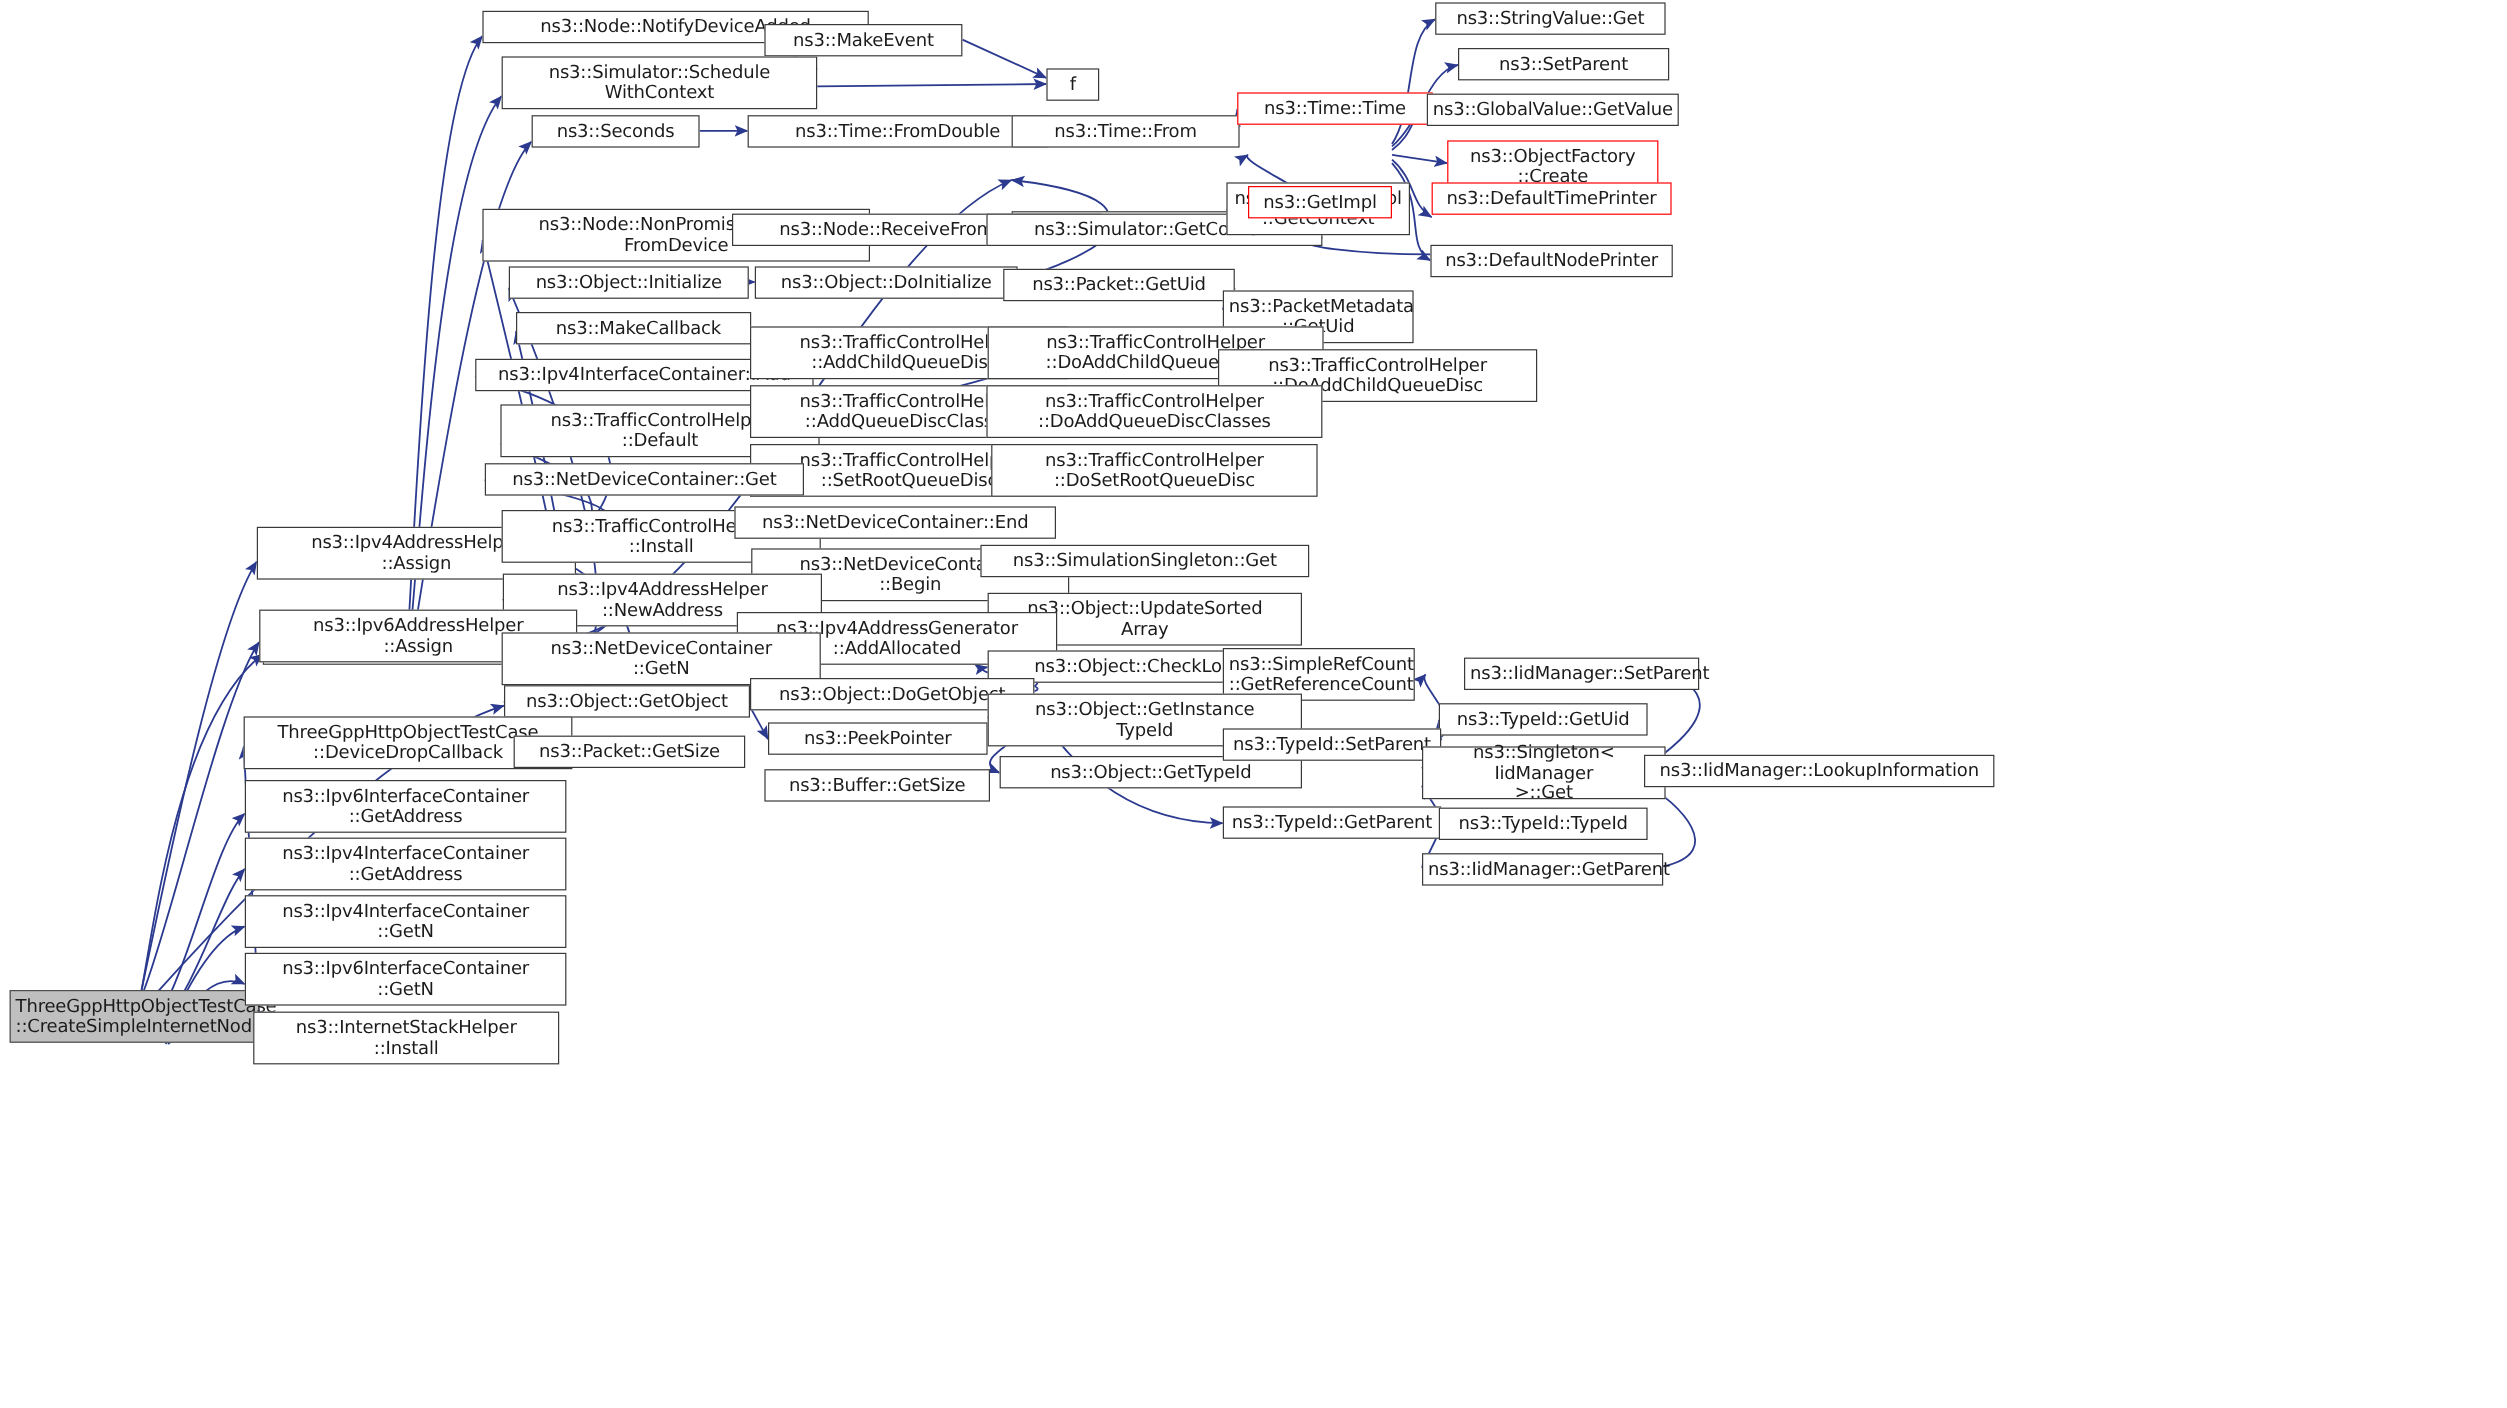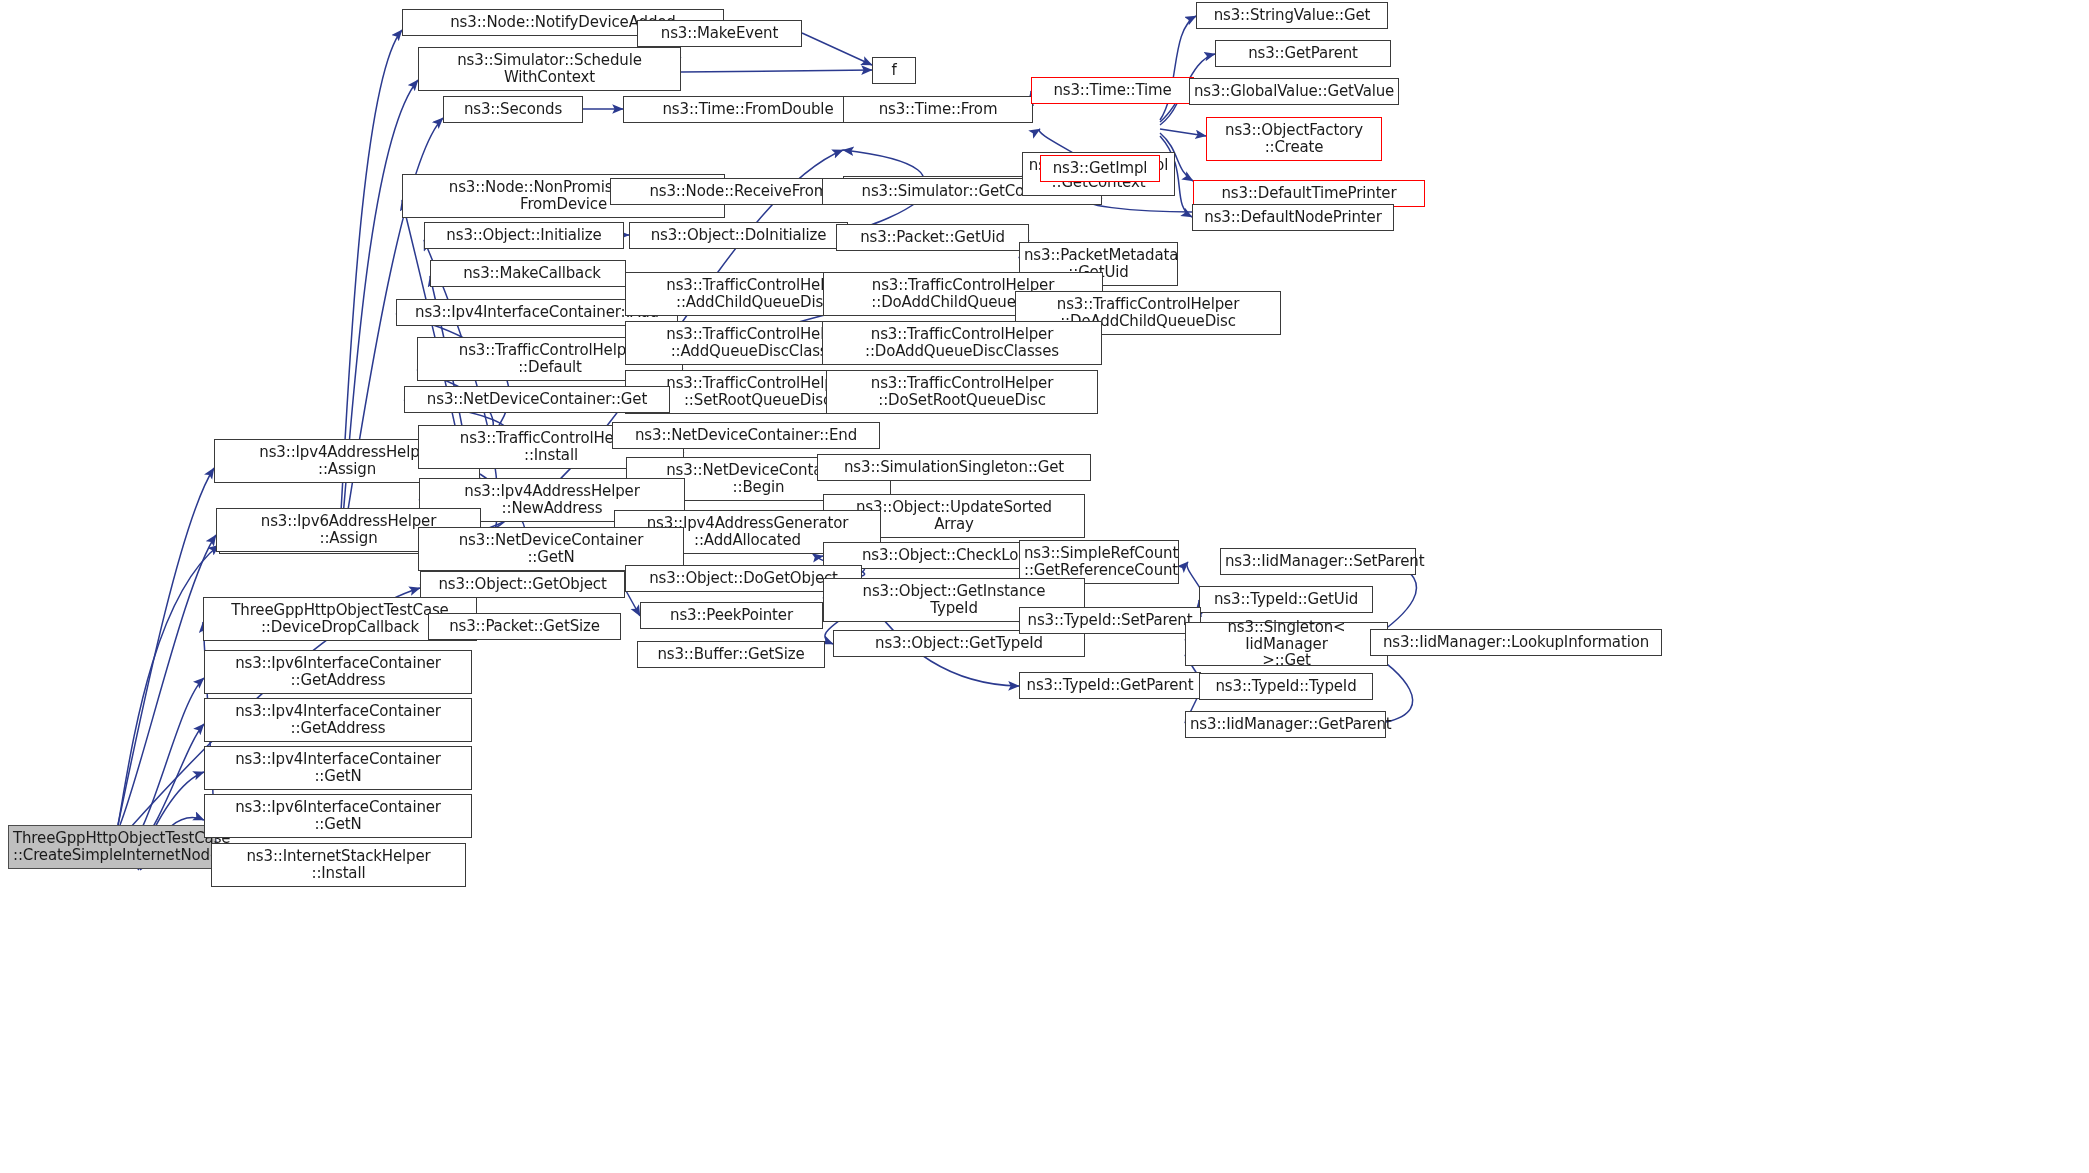--- a/index.html
+++ b/index.html
@@ -159,25 +159,25 @@
       <div class="node red" style="left: 1031px; top: 77px; width: 163px; height: 27px;"><span>ns3::Time::Time</span></div>
       <div class="node" style="left: 843px; top: 136px; width: 180px; height: 27px; margin-top: 40px;"><span>ns3::Node::GetId</span></div>
       <div class="node" style="left: 402px; top: 174px; width: 323px; height: 44px;"><span>ns3::Node::NonPromiscReceive
 FromDevice</span></div>
       <div class="node" style="left: 610px; top: 178px; width: 308px; height: 27px;"><span>ns3::Node::ReceiveFromDevice</span></div>
       <div class="node" style="left: 822px; top: 178px; width: 280px; height: 27px;"><span>ns3::Simulator::GetContext</span></div>
       <div class="node" style="left: 1022px; top: 152px; width: 153px; height: 44px;"><span>ns3::SimulatorImpl
 ::GetContext</span></div>
       <div class="node red" style="left: 1040px; top: 115px; width: 120px; height: 27px; margin-top: 40px;"><span>ns3::GetImpl</span></div>
       <div class="node" style="left: 1196px; top: 2px; width: 192px; height: 27px;"><span>ns3::StringValue::Get</span></div>
-      <div class="node" style="left: 1215px; top: 40px; width: 176px; height: 27px;"><span>ns3::GetParent</span></div>
+      <div class="node" style="left: 1215px; top: 40px; width: 176px; height: 27px;"><span>ns3::SetParent</span></div>
       <div class="node" style="left: 1189px; top: 78px; width: 210px; height: 27px;"><span>ns3::GlobalValue::GetValue</span></div>
       <div class="node red" style="left: 1206px; top: 117px; width: 176px; height: 44px;"><span>ns3::ObjectFactory
 ::Create</span></div>
-      <div class="node red" style="left: 1193px; top: 180px; width: 232px; height: 27px;"><span>ns3::DefaultTimePrinter</span></div>
+      <div class="node red" style="left: 1193px; top: 152px; width: 200px; height: 27px;"><span>ns3::DefaultTimePrinter</span></div>
       <div class="node" style="left: 1192px; top: 204px; width: 202px; height: 27px;"><span>ns3::DefaultNodePrinter</span></div>
       <div class="node" style="left: 424px; top: 222px; width: 200px; height: 27px;"><span>ns3::Object::Initialize</span></div>
       <div class="node" style="left: 629px; top: 222px; width: 219px; height: 27px;"><span>ns3::Object::DoInitialize</span></div>
       <div class="node" style="left: 836px; top: 224px; width: 193px; height: 27px;"><span>ns3::Packet::GetUid</span></div>
       <div class="node" style="left: 1019px; top: 242px; width: 159px; height: 44px;"><span>ns3::PacketMetadata
 ::GetUid</span></div>
       <div class="node" style="left: 430px; top: 260px; width: 196px; height: 27px; padding-left: 12px;"><span>ns3::MakeCallback</span></div>
       <div class="node" style="left: 396px; top: 299px; width: 282px; height: 27px;"><span>ns3::Ipv4InterfaceContainer::Add</span></div>
       <div class="node" style="left: 625px; top: 272px; width: 265px; height: 44px;"><span>ns3::TrafficControlHelper
 ::AddChildQueueDiscs</span></div>

